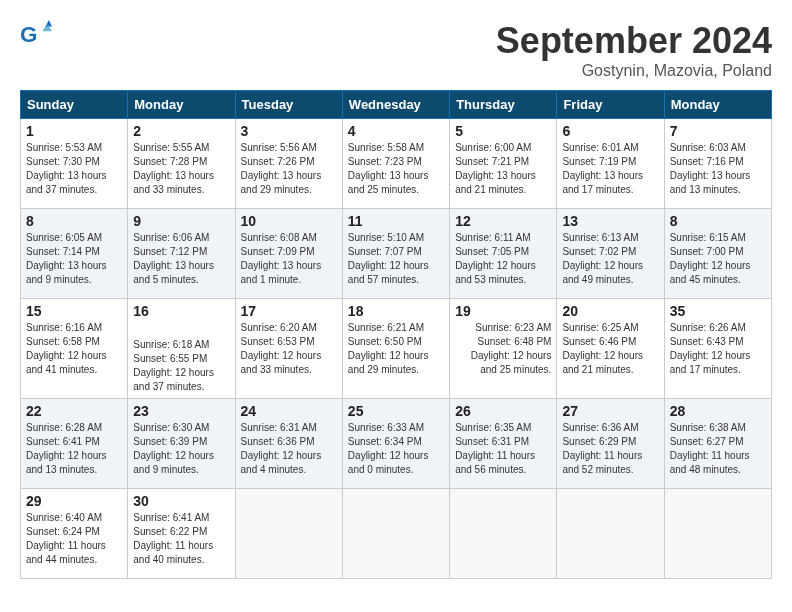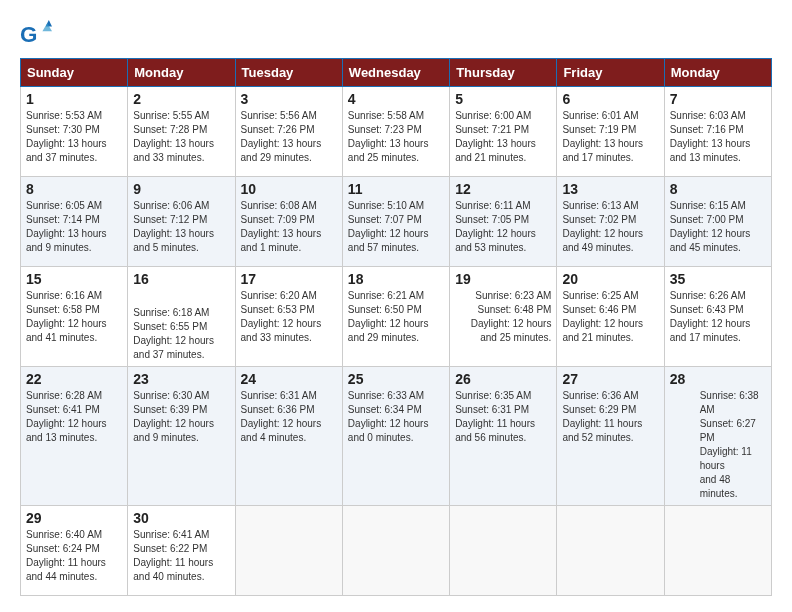--- a/index.html
+++ b/index.html
@@ -46,21 +46,21 @@
     .subtitle {
       font-size: 16px;
       color: #555;
     }
     .calendar {
       width: 100%;
       border-collapse: collapse;
       font-size: 11px;
     }
     .calendar thead tr th {
-      background: #7f1d1d;
+      background: #0c4a6e;
       color: #fff;
       text-align: left;
       padding: 6px 6px;
       font-size: 13px;
       font-weight: bold;
       border: 1px solid #1a6eb5;
     }
     .calendar tbody tr td {
       border: 1px solid #ccc;
       vertical-align: top;
@@ -94,20 +94,24 @@
 </head>
 <body>
 
 <div class="header">
   <div class="logo">
     <svg class="logo-icon" viewBox="0 0 40 35" width="40" height="35">
       <text x="0" y="28" font-size="28" font-weight="bold" fill="#1a6eb5">G</text>
       <polygon points="32,8 40,8 36,0" fill="#1a6eb5"></polygon>
       <polygon points="28,14 40,14 34,4" fill="#3399cc" opacity="0.7"></polygon>
     </svg>
+  </div>
+  <div class="title-block">
+    <div class="month-title">September 2024</div>
+    <div class="subtitle">Gostynin, Mazovia, Poland</div>
   </div>
 </div>
 
 <table class="calendar">
   <thead>
     <tr id="weekday-header">
         <th>Sunday</th>
         <th>Monday</th>
         <th>Tuesday</th>
         <th>Wednesday</th>
@@ -308,21 +312,21 @@
         </td>
         <td>
           <span class="day-num">27</span>
           <div class="day-info" style="white-space: pre-line;">Sunrise: 6:36 AM
 Sunset: 6:29 PM
 Daylight: 11 hours
 and 52 minutes.</div>
         </td>
         <td>
           <span class="day-num">28</span>
-          <div class="day-info" style="white-space: pre-line; margin-left: 30px;">Sunrise: 6:38 AM
+          <div class="day-info" style="white-space: pre-line;">Sunrise: 6:38 AM
 Sunset: 6:27 PM
 Daylight: 11 hours
 and 48 minutes.</div>
         </td>
       </tr>
       <tr>
         <td>
           <span class="day-num">29</span>
           <div class="day-info" style="white-space: pre-line;">Sunrise: 6:40 AM
 Sunset: 6:24 PM

